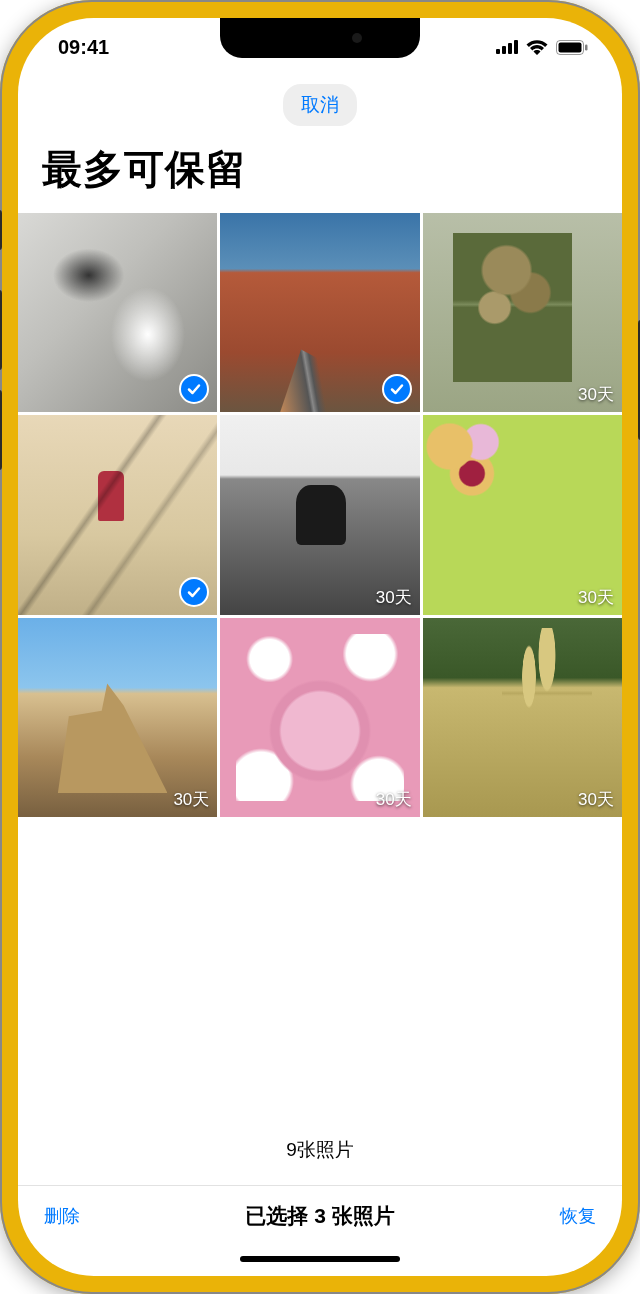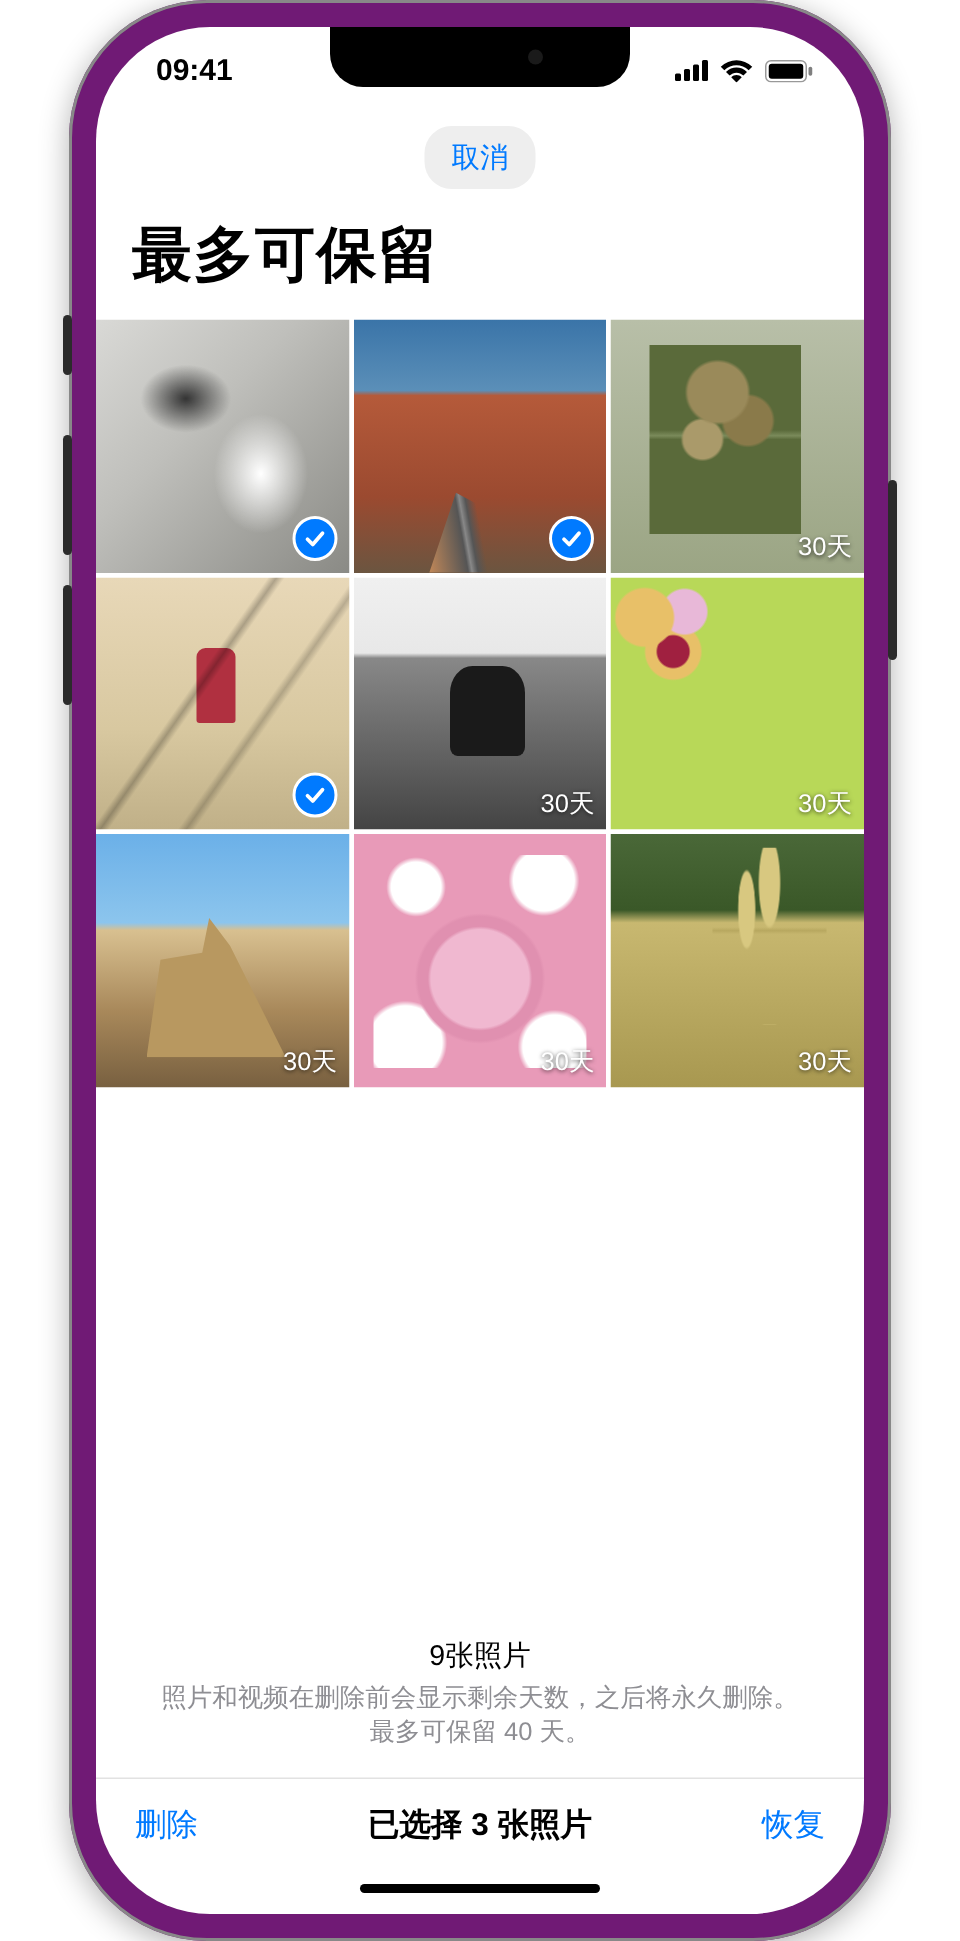--- a/index.html
+++ b/index.html
@@ -5,24 +5,24 @@
     * { margin: 0; padding: 0; box-sizing: border-box; }
     body {
       font-family: -apple-system, "PingFang SC", "Helvetica Neue", sans-serif;
       background: #fff;
       display: flex;
       justify-content: center;
       align-items: flex-start;
       min-height: 1294px;
     }
     .device-frame {
-      width: 548px;
+      width: 640px;
       height: 1294px;
       position: relative;
-      background: #701a75;
+      background: #eab308;
       border-radius: 92px;
       padding: 18px;
       box-shadow: 0 0 0 2px #888 inset, 0 4px 20px rgba(0,0,0,.3);
     }
     .side-btn {
       position: absolute;
       background: #2b2b2b;
       border-radius: 3px;
     }
     .side-btn.l1 { left: -4px; top: 210px; width: 6px; height: 40px; }
@@ -150,21 +150,21 @@
     .toolbar {
       display: flex;
       align-items: center;
       justify-content: space-between;
       padding: 16px 26px 12px;
       border-top: 0.5px solid #e2e2e2;
     }
     .toolbar button {
       background: none;
       border: none;
-      font-size: 21px;
+      font-size: 18px;
       color: #007aff;
       cursor: pointer;
       font-weight: 400;
     }
     .toolbar .center {
       font-size: 21px;
       font-weight: 700;
       color: #000;
     }
     .home-indicator {
@@ -287,21 +287,20 @@
         <div class="thumb">
           <div class="img i8"></div>
           <div class="days-badge">30天</div>
         </div>
       </div>
 
     <div class="spacer"></div>
 
     <div class="footer-info">
       <div class="count-line">9张照片</div>
-      <div class="desc-line">照片和视频在删除前会显示剩余天数，之后将永久删除。最多可保留 40 天。</div>
     </div>
 
     <div class="toolbar">
       <button>删除</button>
       <span class="center">已选择 3 张照片</span>
       <button>恢复</button>
     </div>
 
     <div class="home-indicator">
         <div></div>

